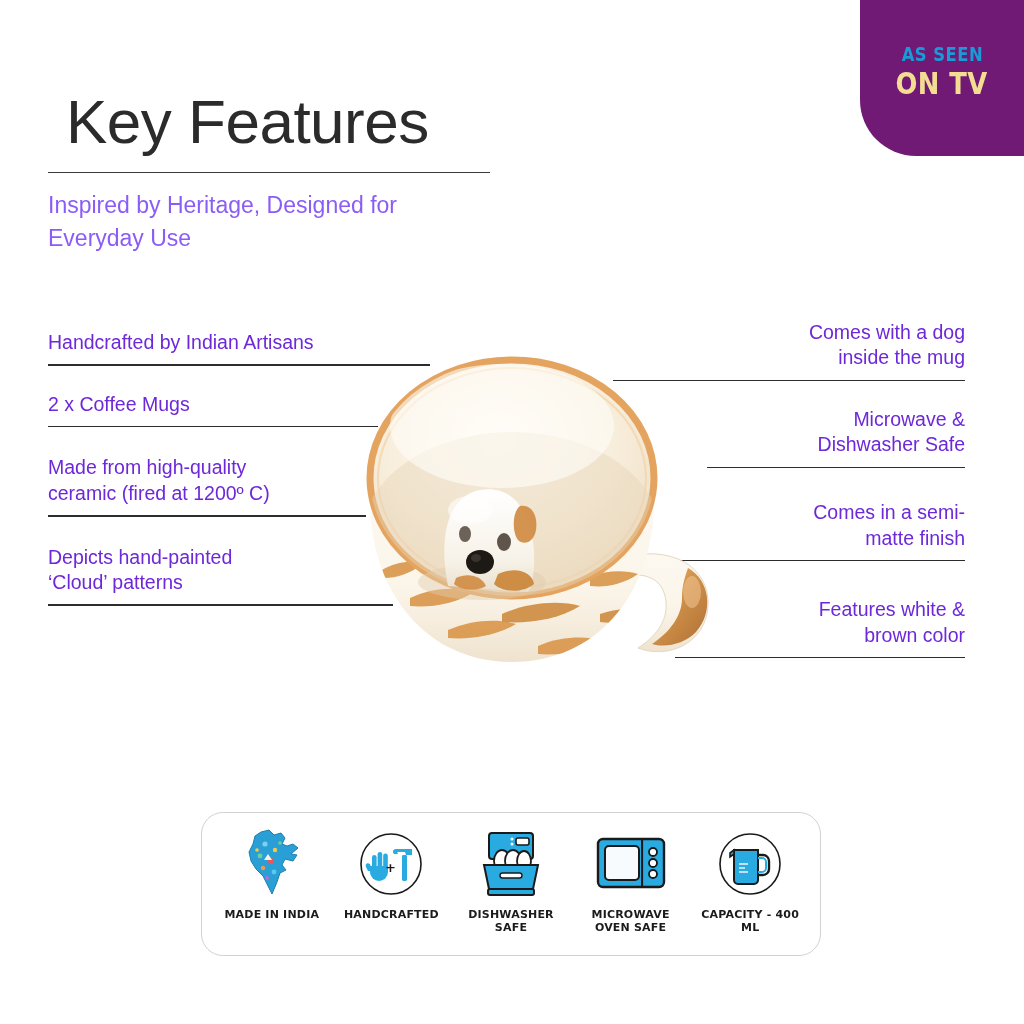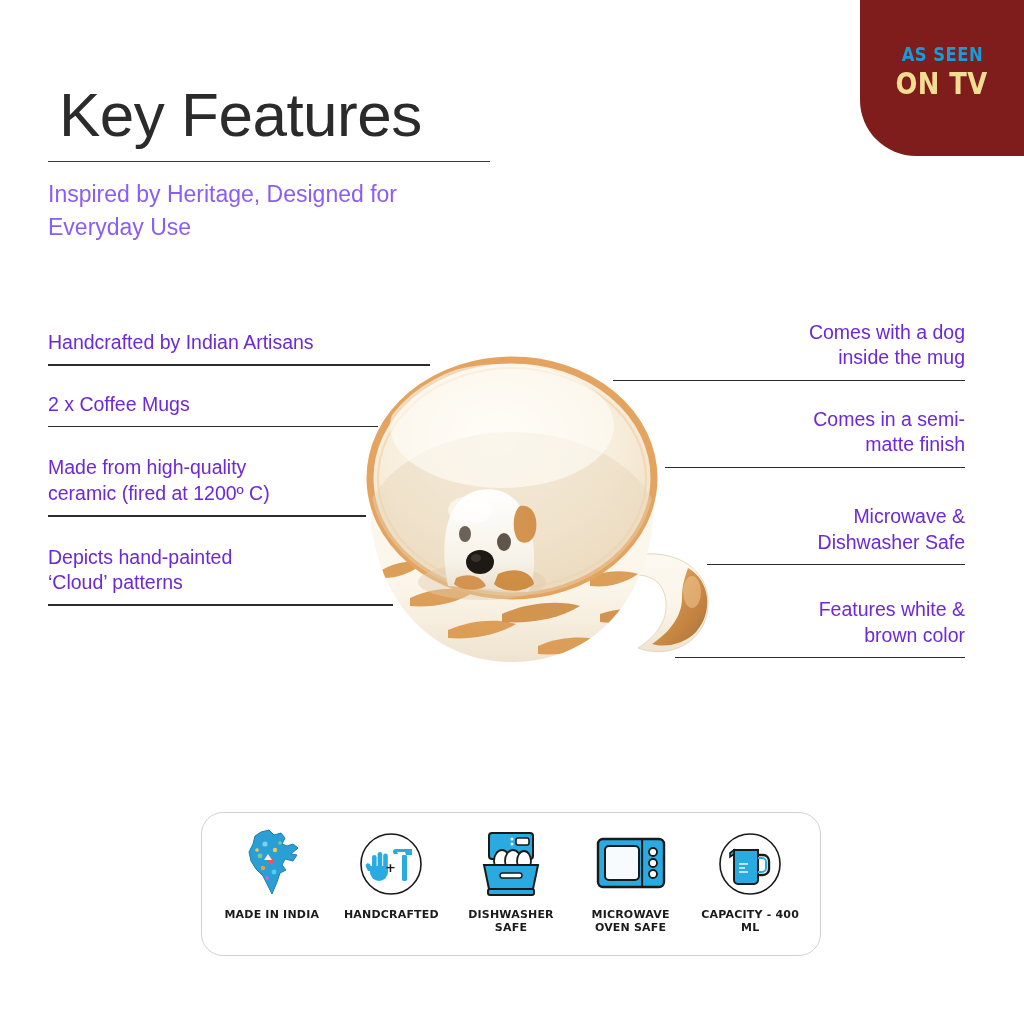--- a/index.html
+++ b/index.html
@@ -11,21 +11,21 @@
     position:relative;
     overflow:hidden;
     -webkit-font-smoothing:antialiased;
   }
   .page{position:absolute;inset:0;}
 
   
   .tv-badge{
     position:absolute;top:0;right:0;
     width:164px;height:156px;
-    background:#7f1d1d;
+    background:#701a75;
     border-bottom-left-radius:56px;
     display:flex;flex-direction:column;
     align-items:center;justify-content:center;
     gap:4px;
     padding-bottom:14px;
     box-sizing:border-box;
   }
   .tv-line1{
     color:#1b9ad6;
     font-size:19px;font-weight:bold;
@@ -39,21 +39,21 @@
     letter-spacing:0.5px;
     font-family:"DejaVu Sans", sans-serif;
     transform:scaleX(0.86);
     line-height:1;
   }
 
   
   .header{position:absolute;left:48px;top:72px;width:450px;}
   .title{
     font-size:62px;font-weight:normal;line-height:1.04;
-    letter-spacing:-0.5px;color:#2b2b2b;margin:11px;
+    letter-spacing:-0.5px;color:#2b2b2b;margin:18px;
   }
   .title-rule{
     margin-top:14px;width:442px;height:1px;background:#3a3a3a;
   }
   .subtitle{
     margin-top:16px;font-size:23px;line-height:1.42;color:#8b5cf6;
   }
 
   
   .col-left{position:absolute;left:48px;top:330px;width:390px;}
@@ -144,28 +144,28 @@
       <div class="feat-rule"></div>
     </div>
   </div>
 
   <div class="col-right">
     <div class="feat f0">
       <div class="feat-text">Comes with a dog
 inside the mug</div>
       <div class="feat-rule"></div>
     </div>
+    <div class="feat f2">
+      <div class="feat-text">Microwave &amp;
+Dishwasher Safe</div>
+      <div class="feat-rule"></div>
+    </div>
     <div class="feat f1">
       <div class="feat-text">Comes in a semi-
 matte finish</div>
-      <div class="feat-rule"></div>
-    </div>
-    <div class="feat f2">
-      <div class="feat-text">Microwave &amp;
-Dishwasher Safe</div>
       <div class="feat-rule"></div>
     </div>
     <div class="feat f3">
       <div class="feat-text">Features white &amp;
 brown color</div>
       <div class="feat-rule"></div>
     </div>
   </div>
 
   <div class="mug-wrap">

